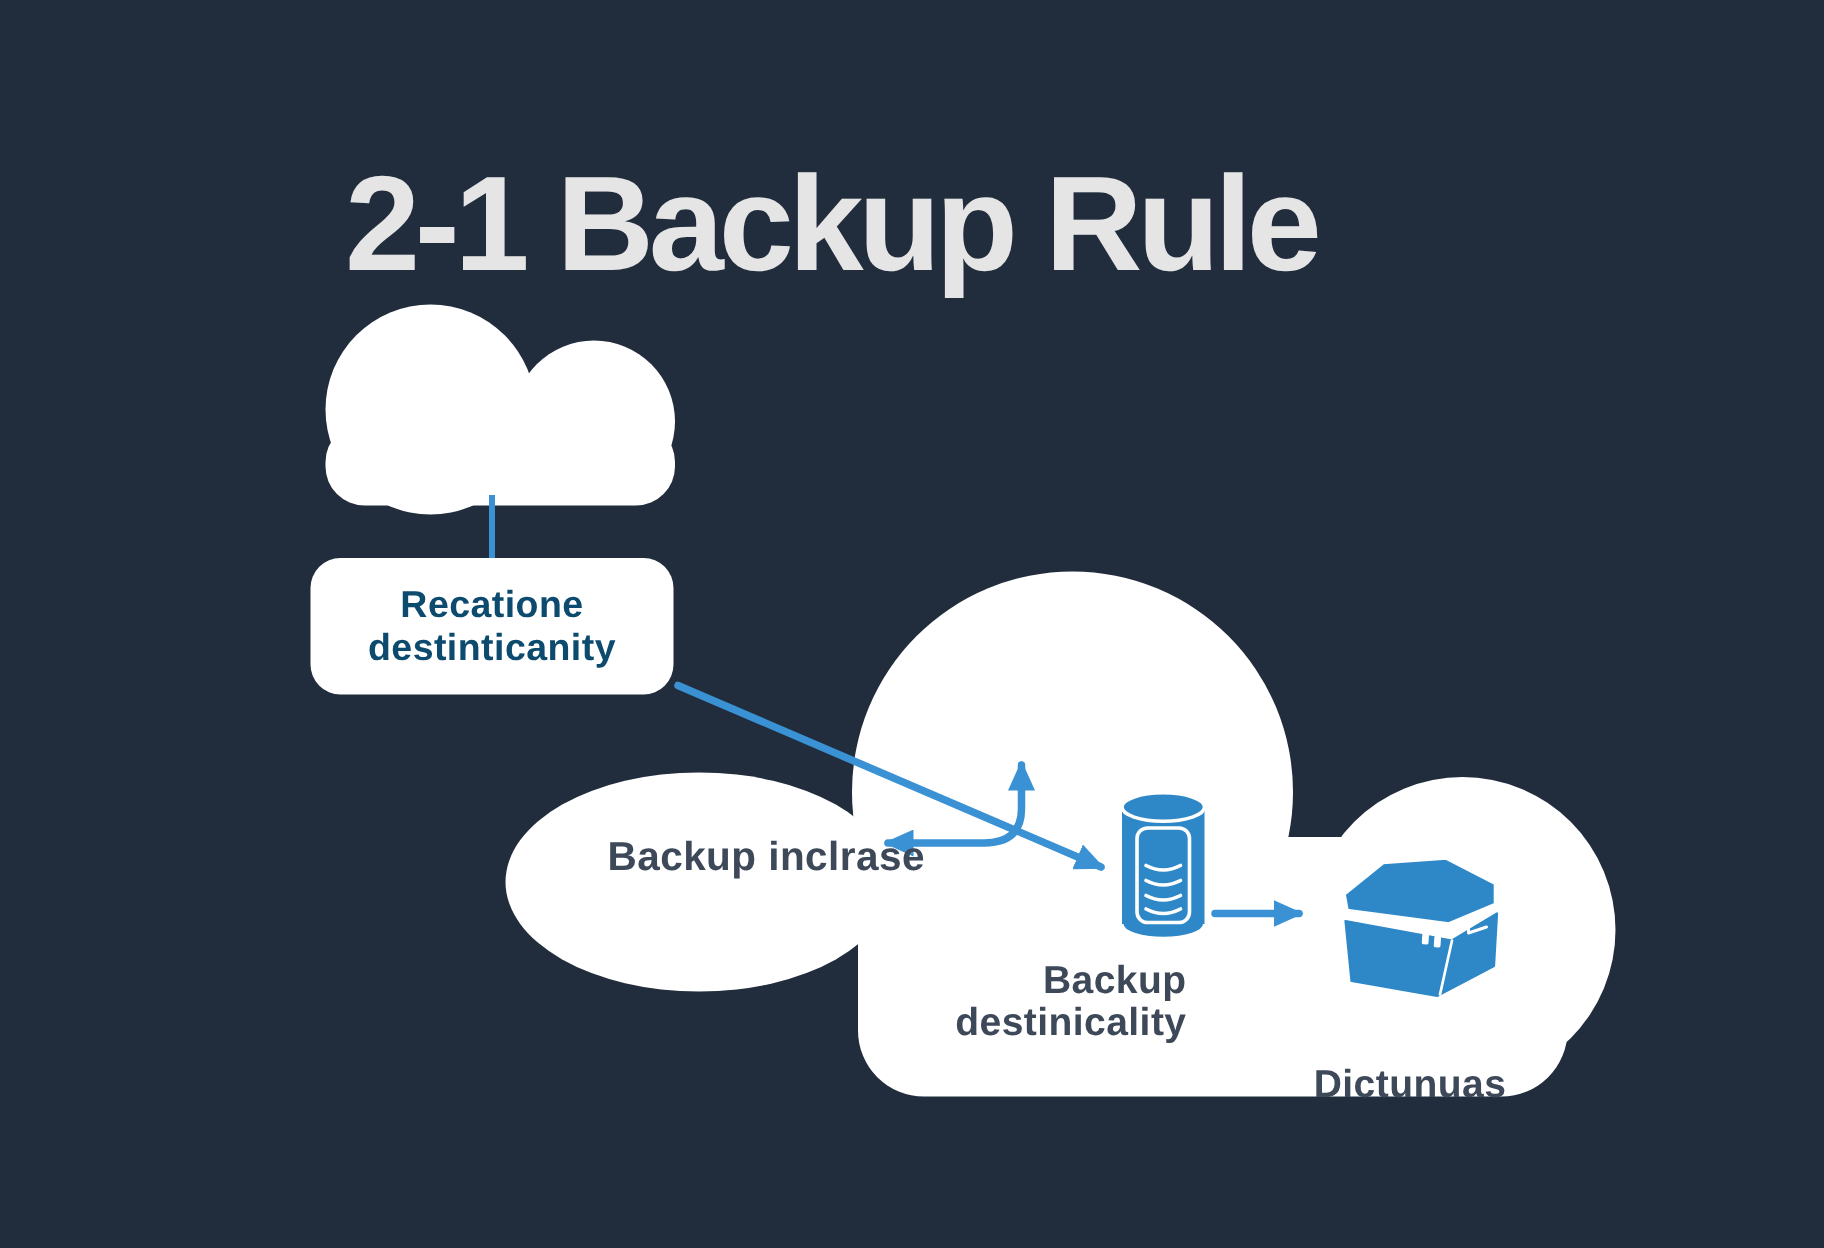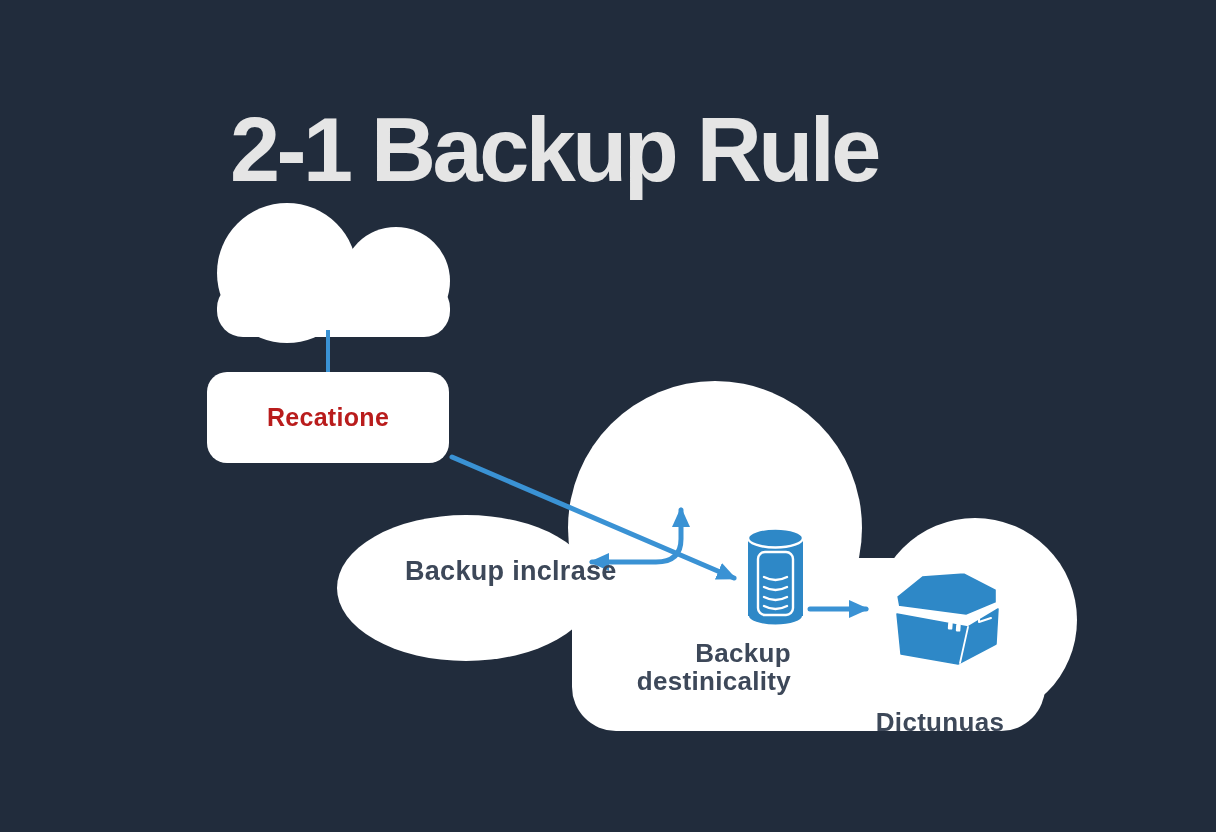--- a/index.html
+++ b/index.html
@@ -46,21 +46,21 @@
     flex-direction: column;
     justify-content: center;
     align-items: center;
     text-align: center;
   }
   .node-box span {
     display: block;
     font-size: 25px;
     line-height: 29px;
     font-weight: 700;
-    color: #b91c1c;
+    color: #0c4a6e;
     letter-spacing: 0.3px;
   }
   .lbl {
     position: absolute;
     color: #3d4859;
     font-weight: 700;
     letter-spacing: 0.3px;
   }
   .lbl span { display: block; }
   .lbl-increase {
@@ -143,20 +143,21 @@
       <rect x="956" y="624" width="4.5" height="7.5" rx="1" fill="#ffffff" transform="rotate(4 958 628)"></rect>
 
       <path d="M979,613 L979,622 L991,618" fill="none" stroke="#ffffff" stroke-width="2"></path>
     </g>
   </svg>
 
   <h1 class="title">2-1 Backup Rule</h1>
 
   <div class="node-box">
     <span>Recatione</span>
+    <span>destinticanity</span>
   </div>
 
   <div class="lbl lbl-increase">
     <span>Backup inclrase</span>
   </div>
 
   <div class="lbl lbl-destination">
     <span>Backup</span>
     <span>destinicality</span>
   </div>

